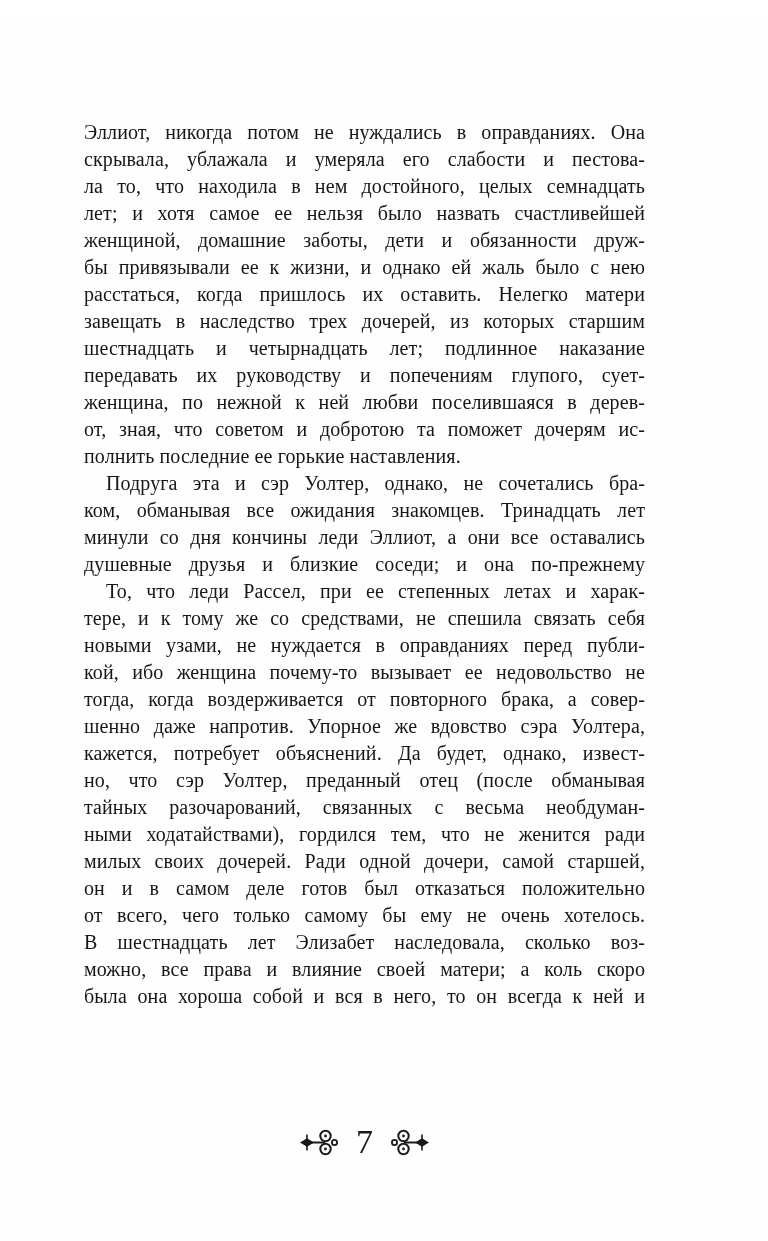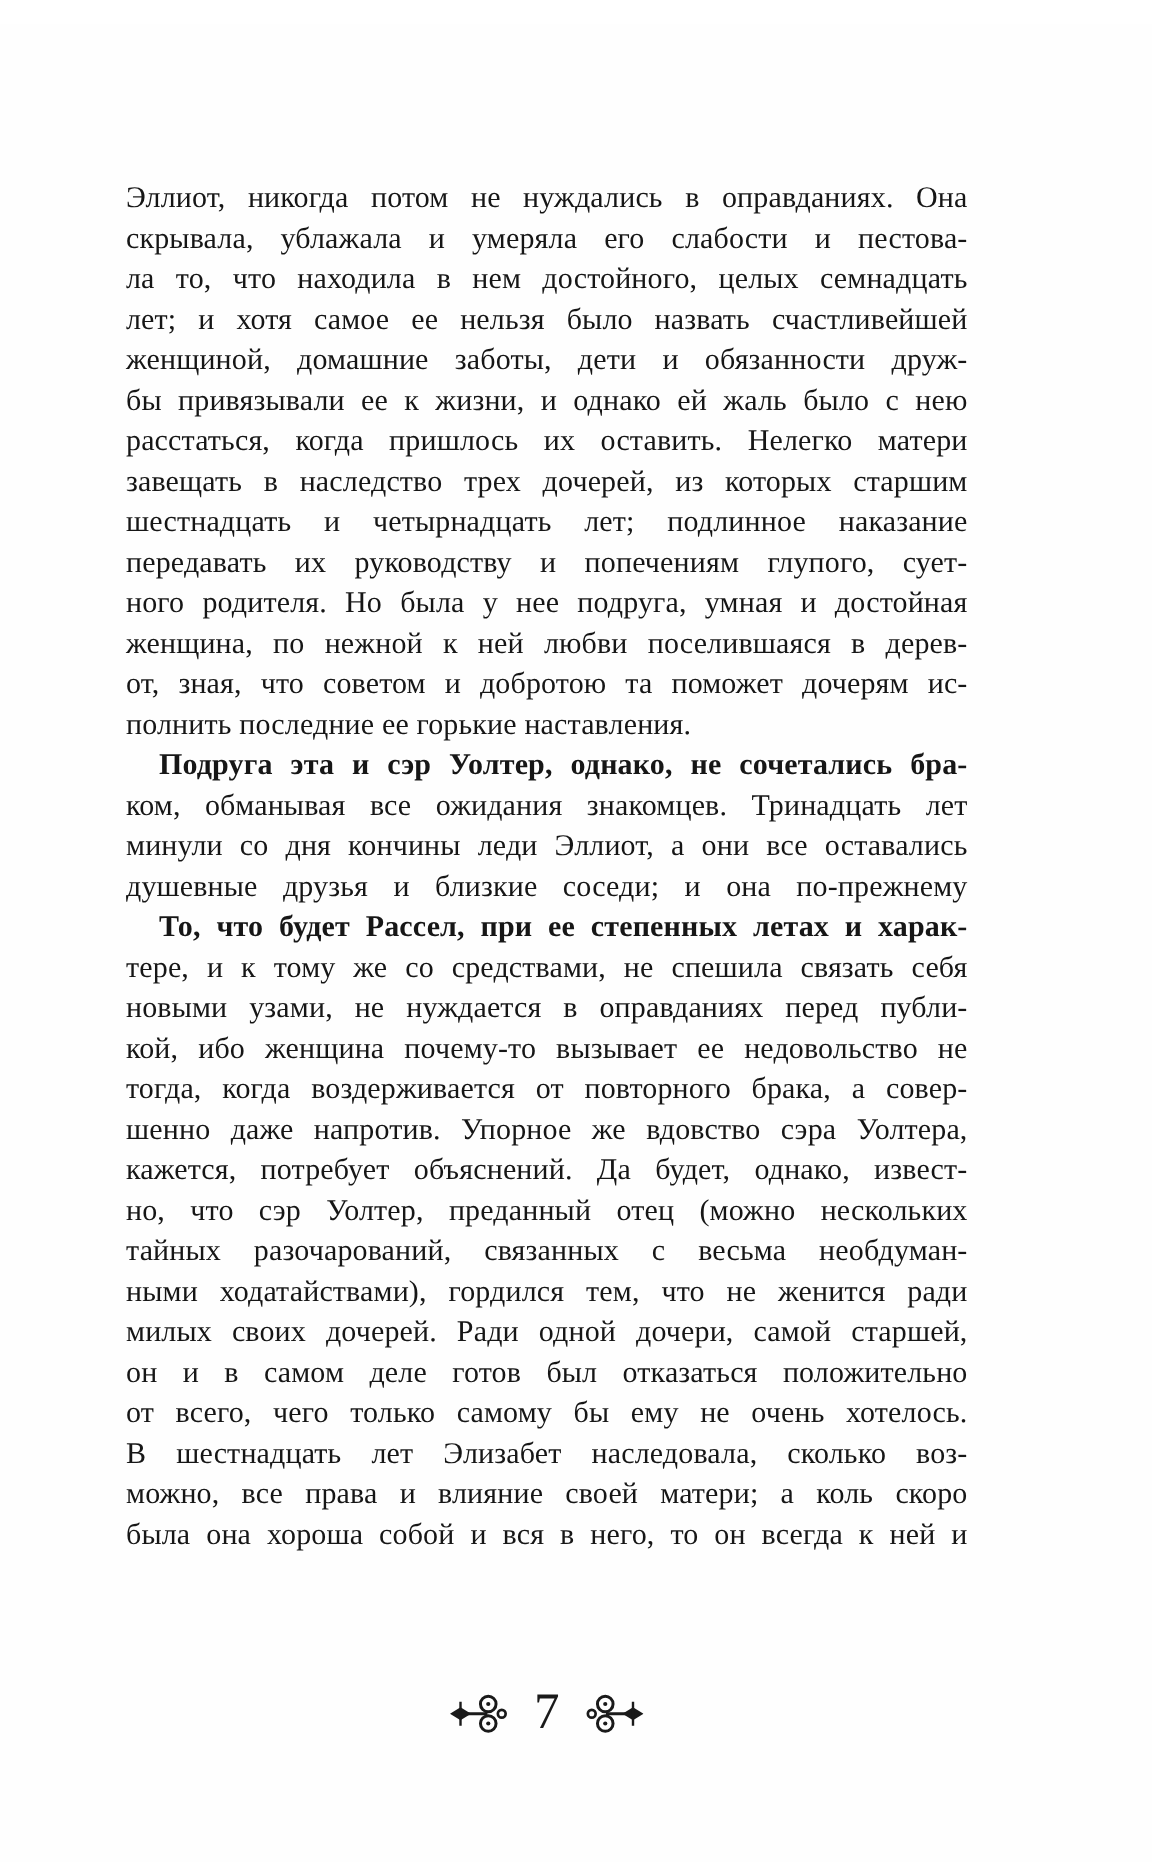--- a/index.html
+++ b/index.html
@@ -29,21 +29,20 @@
     text-align-last: justify;
     height: 27px;
     overflow: visible;
   }
   .line.endline {
     text-align: left;
     text-align-last: left;
   }
   .line.indent {
     text-indent: 22px;
-    font-weight: bold;
   }
   .footer {
     position: absolute;
     left: 84px; top: 1104px;
     width: 561px; height: 44px;
     display: flex;
     align-items: center;
     justify-content: center;
     gap: 16px;
   }
@@ -68,36 +67,35 @@
       <div class="line">Эллиот, никогда потом не нуждались в оправданиях. Она</div>
       <div class="line">скрывала, ублажала и умеряла его слабости и пестова-</div>
       <div class="line">ла то, что находила в нем достойного, целых семнадцать</div>
       <div class="line">лет; и хотя самое ее нельзя было назвать счастливейшей</div>
       <div class="line">женщиной, домашние заботы, дети и обязанности друж-</div>
       <div class="line">бы привязывали ее к жизни, и однако ей жаль было с нею</div>
       <div class="line">расстаться, когда пришлось их оставить. Нелегко матери</div>
       <div class="line">завещать в наследство трех дочерей, из которых старшим</div>
       <div class="line">шестнадцать и четырнадцать лет; подлинное наказание</div>
       <div class="line">передавать их руководству и попечениям глупого, сует-</div>
-      <div class="line">ного родителя. Но была у нее подруга, умная и достойная</div>
       <div class="line">женщина, по нежной к ней любви поселившаяся в дерев-</div>
       <div class="line">от, зная, что советом и добротою та поможет дочерям ис-</div>
       <div class="line endline">полнить последние ее горькие наставления.</div>
       <div class="line indent">Подруга эта и сэр Уолтер, однако, не сочетались бра-</div>
       <div class="line">ком, обманывая все ожидания знакомцев. Тринадцать лет</div>
       <div class="line">минули со дня кончины леди Эллиот, а они все оставались</div>
       <div class="line">душевные друзья и близкие соседи; и она по-прежнему</div>
-      <div class="line indent">То, что будет Рассел, при ее степенных летах и харак-</div>
+      <div class="line indent">То, что леди Рассел, при ее степенных летах и харак-</div>
       <div class="line">тере, и к тому же со средствами, не спешила связать себя</div>
       <div class="line">новыми узами, не нуждается в оправданиях перед публи-</div>
       <div class="line">кой, ибо женщина почему-то вызывает ее недовольство не</div>
       <div class="line">тогда, когда воздерживается от повторного брака, а совер-</div>
       <div class="line">шенно даже напротив. Упорное же вдовство сэра Уолтера,</div>
       <div class="line">кажется, потребует объяснений. Да будет, однако, извест-</div>
-      <div class="line">но, что сэр Уолтер, преданный отец (можно нескольких</div>
+      <div class="line">но, что сэр Уолтер, преданный отец (после обманывая</div>
       <div class="line">тайных разочарований, связанных с весьма необдуман-</div>
       <div class="line">ными ходатайствами), гордился тем, что не женится ради</div>
       <div class="line">милых своих дочерей. Ради одной дочери, самой старшей,</div>
       <div class="line">он и в самом деле готов был отказаться положительно</div>
       <div class="line">от всего, чего только самому бы ему не очень хотелось.</div>
       <div class="line">В шестнадцать лет Элизабет наследовала, сколько воз-</div>
       <div class="line">можно, все права и влияние своей матери; а коль скоро</div>
       <div class="line">была она хороша собой и вся в него, то он всегда к ней и</div>
     </div>
 

